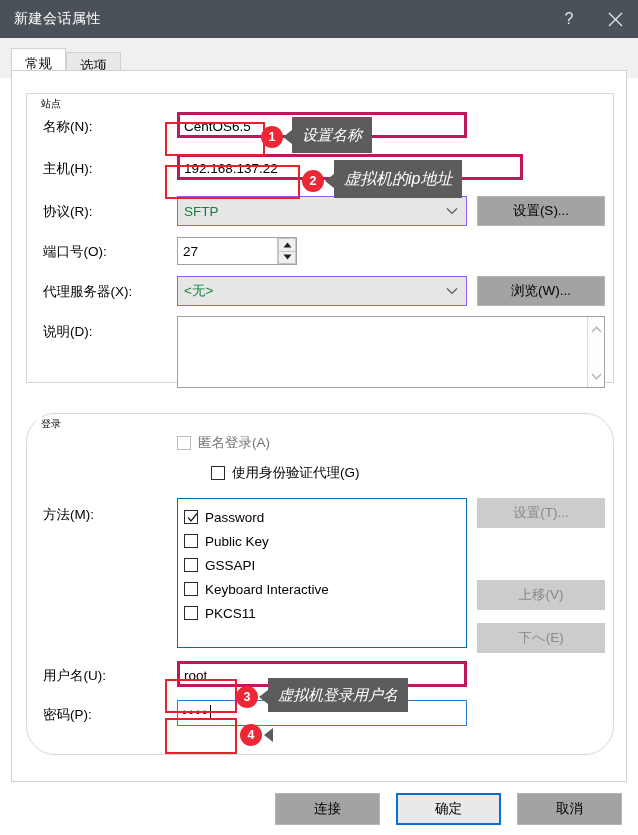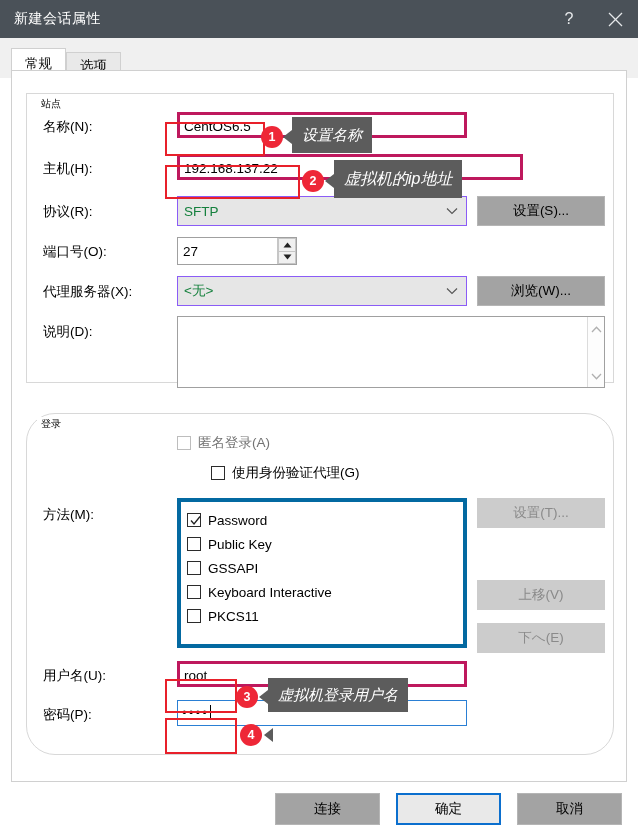--- a/index.html
+++ b/index.html
@@ -260,21 +260,21 @@
   .cbox .tick {
     position: absolute;
     left: 2px;
     top: 0px;
   }
 
   
   .listbox {
     position: absolute;
     box-sizing: border-box;
-    border: 4px solid #0369a1;
+    border: 1px solid #0369a1;
     background: #fff;
     padding: 6px 0 0 6px;
   }
   .listitem {
     display: flex;
     align-items: center;
     height: 24px;
     font-size: 13.5px;
   }
 

